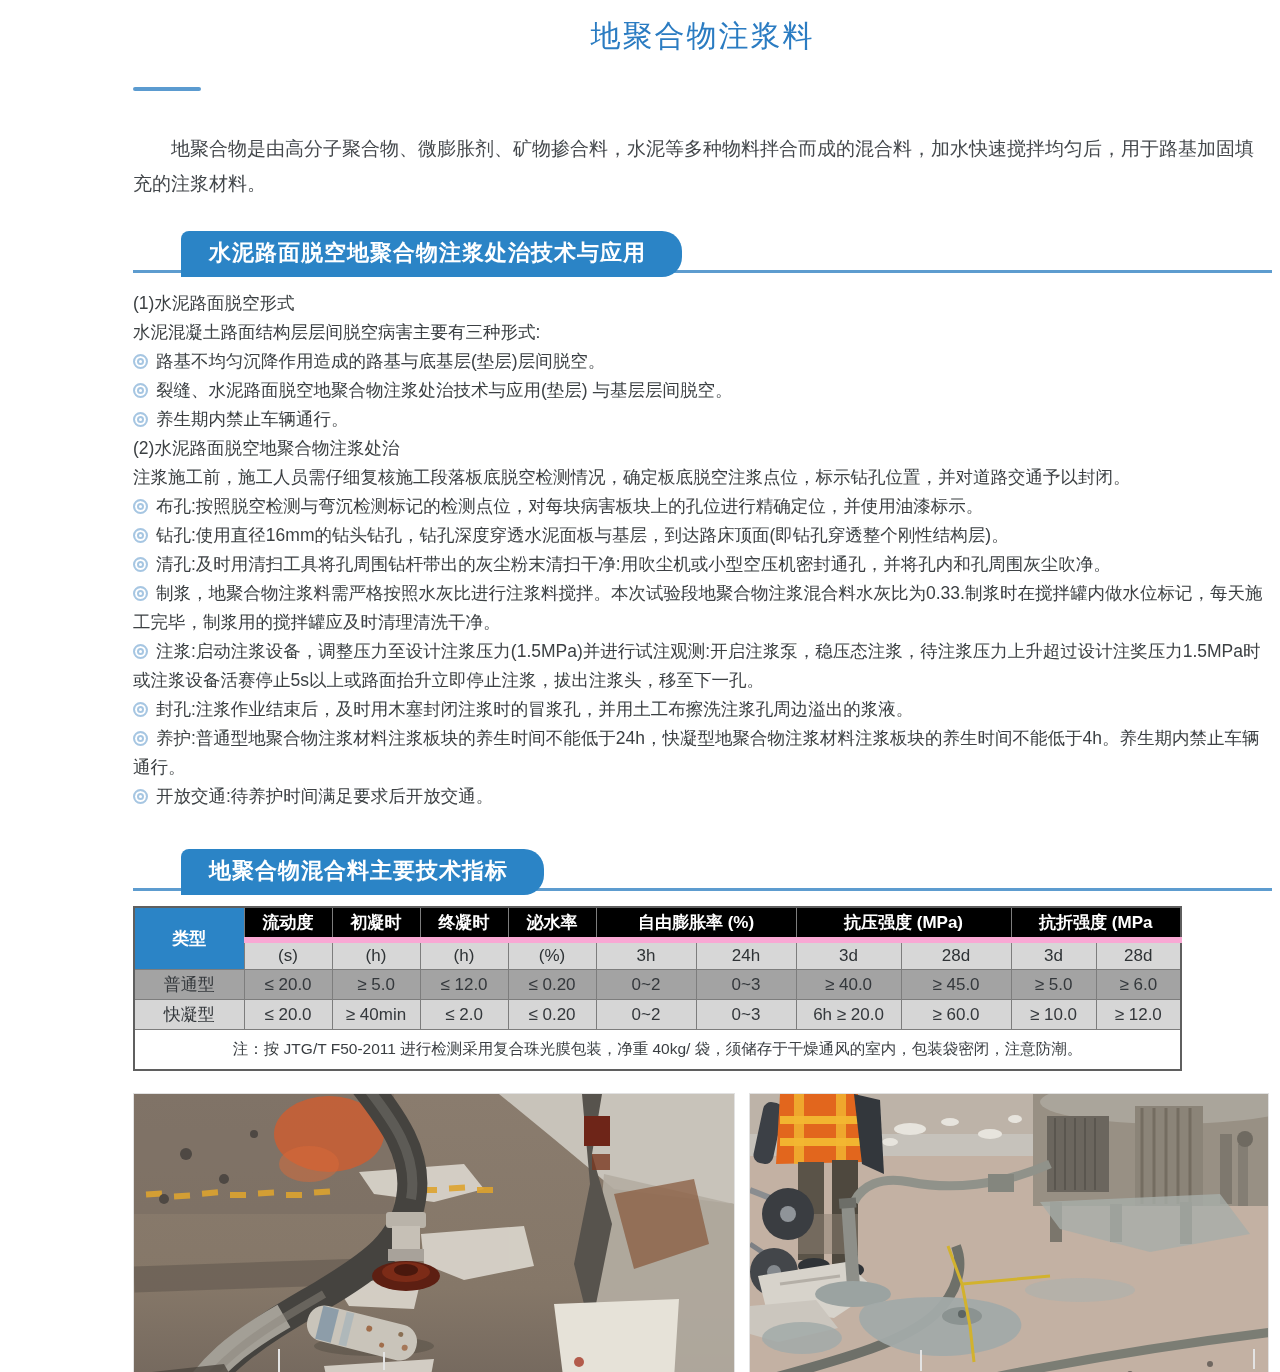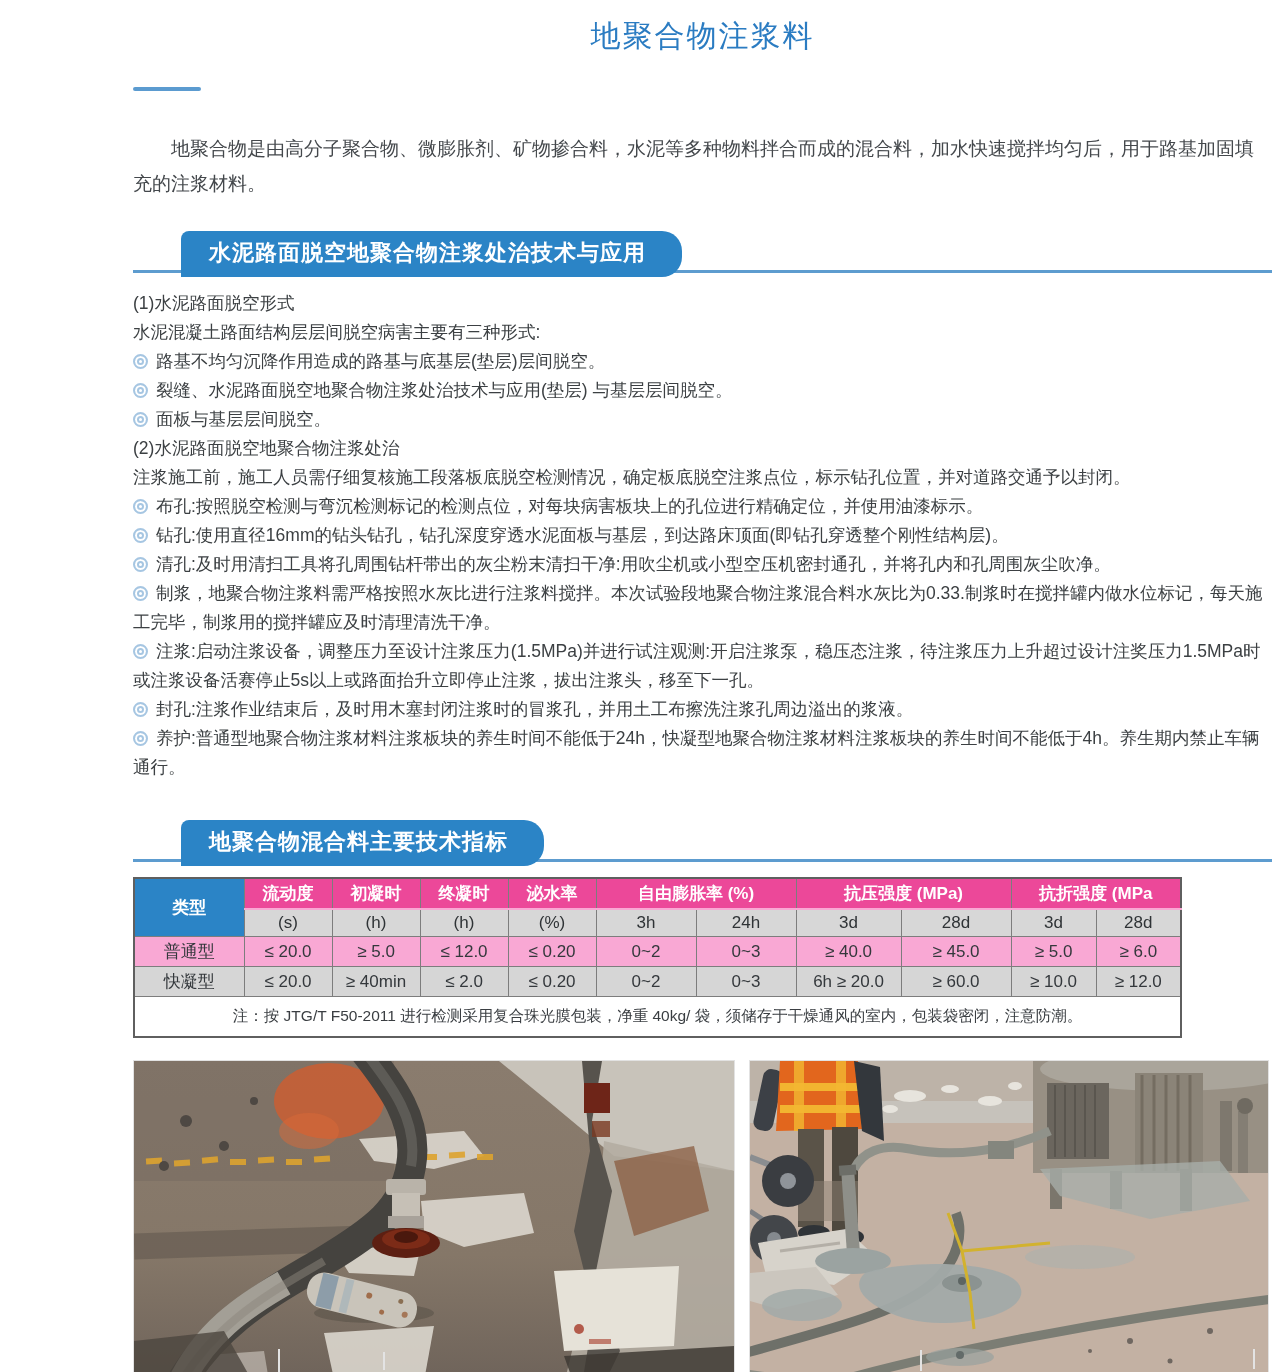--- a/index.html
+++ b/index.html
@@ -23,24 +23,24 @@
   .para{margin:0;}
   .ring{display:inline-block;width:15px;height:15px;border-radius:50%;
         border:2px solid #a6c6e2;box-sizing:border-box;
         box-shadow:inset 0 0 0 2px #ffffff,inset 0 0 0 4px #a6c6e2;
         margin-right:8px;vertical-align:-2px;}
 
   table.spec{border-collapse:collapse;margin-top:15px;width:1047px;table-layout:fixed;
              font-size:17px;color:#34383c;border:2px solid #5f5f5f;}
   .spec th,.spec td{border:1px solid #7d7d7d;text-align:center;padding:3px 2px;
                     overflow:hidden;white-space:nowrap;}
-  .spec th.blue{background:#ec4899;color:#fff;font-weight:bold;border-bottom:2px solid #f9a8d4;}
+  .spec th.blue{background:#000000;color:#fff;font-weight:bold;border-bottom:6px solid #f9a8d4;}
   .spec th.corner{background:#2b84c6;color:#fff;font-weight:bold;margin-top:18px;}
   .spec th.sub{background:#d7d7d7;font-weight:normal;color:#2f3336;}
-  .spec tr.row-normal td{background:#f9a8d4;}
+  .spec tr.row-normal td{background:#a3a3a3;}
   .spec tr.row-fast td{background:#d6d6d6;}
   .spec td.note{background:#ffffff;font-size:15.5px;padding:9px 6px;color:#3a3e42;white-space:normal;}
 
   .photos{display:flex;margin-top:22px;gap:14px;}
   .photo{display:block;border:1px solid #e2e2e2;box-sizing:content-box;}
 
   .artifact{position:absolute;width:2px;background:#e3e3e3;}
 </style>
 </head>
 <body>
@@ -55,30 +55,31 @@
   <div class="banner-row first">
     <div class="banner-line"></div>
     <div class="banner">水泥路面脱空地聚合物注浆处治技术与应用</div>
   </div>
 
   <div class="section-content">
       <div class="para"><span>(1)水泥路面脱空形式</span></div>
       <div class="para"><span>水泥混凝土路面结构层层间脱空病害主要有三种形式:</span></div>
       <div class="para"><span class="ring"></span><span>路基不均匀沉降作用造成的路基与底基层(垫层)层间脱空。</span></div>
       <div class="para"><span class="ring"></span><span>裂缝、水泥路面脱空地聚合物注浆处治技术与应用(垫层) 与基层层间脱空。</span></div>
-      <div class="para"><span class="ring"></span><span>面板与基层层间脱空。</span></div>
+      <div class="para"><span class="ring"></span><span>养生期内禁止车辆通行。</span></div>
       <div class="para"><span>(2)水泥路面脱空地聚合物注浆处治</span></div>
       <div class="para"><span>注浆施工前，施工人员需仔细复核施工段落板底脱空检测情况，确定板底脱空注浆点位，标示钻孔位置，并对道路交通予以封闭。</span></div>
       <div class="para"><span class="ring"></span><span>布孔:按照脱空检测与弯沉检测标记的检测点位，对每块病害板块上的孔位进行精确定位，并使用油漆标示。</span></div>
       <div class="para"><span class="ring"></span><span>钻孔:使用直径16mm的钻头钻孔，钻孔深度穿透水泥面板与基层，到达路床顶面(即钻孔穿透整个刚性结构层)。</span></div>
       <div class="para"><span class="ring"></span><span>清孔:及时用清扫工具将孔周围钻杆带出的灰尘粉末清扫干净:用吹尘机或小型空压机密封通孔，并将孔内和孔周围灰尘吹净。</span></div>
       <div class="para"><span class="ring"></span><span>制浆，地聚合物注浆料需严格按照水灰比进行注浆料搅拌。本次试验段地聚合物注浆混合料水灰比为0.33.制浆时在搅拌罐内做水位标记，每天施工完毕，制浆用的搅拌罐应及时清理清洗干净。</span></div>
       <div class="para"><span class="ring"></span><span>注浆:启动注浆设备，调整压力至设计注浆压力(1.5MPa)并进行试注观测:开启注浆泵，稳压态注浆，待注浆压力上升超过设计注奖压力1.5MPa时或注浆设备活赛停止5s以上或路面抬升立即停止注浆，拔出注浆头，移至下一孔。</span></div>
       <div class="para"><span class="ring"></span><span>封孔:注浆作业结束后，及时用木塞封闭注浆时的冒浆孔，并用土工布擦洗注浆孔周边溢出的浆液。</span></div>
       <div class="para"><span class="ring"></span><span>养护:普通型地聚合物注浆材料注浆板块的养生时间不能低于24h，快凝型地聚合物注浆材料注浆板块的养生时间不能低于4h。养生期内禁止车辆通行。</span></div>
+      <div class="para"><span class="ring"></span><span>开放交通:待养护时间满足要求后开放交通。</span></div>
     </div>
 
   <div class="banner-row second">
     <div class="banner-line"></div>
     <div class="banner">地聚合物混合料主要技术指标</div>
   </div>
 
   <table class="spec">
       <colgroup>
         <col style="width: 110px;">

